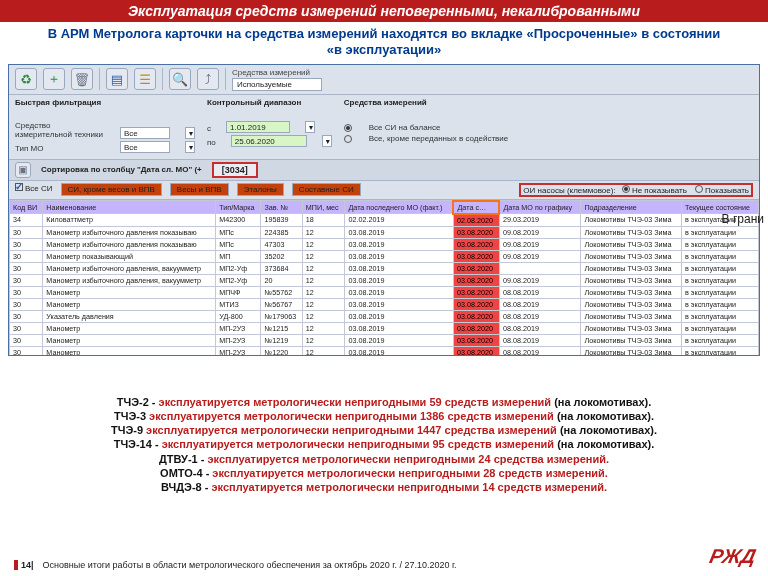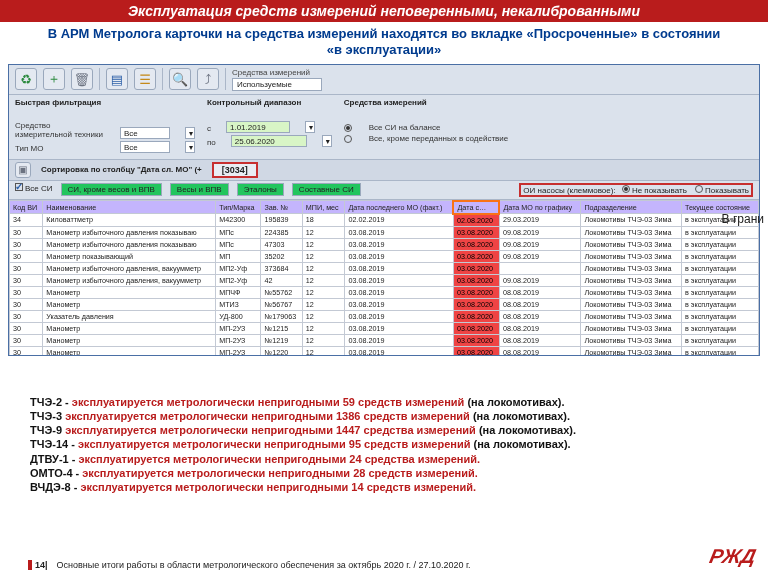--- a/index.html
+++ b/index.html
@@ -75,41 +75,41 @@
     border:2px solid #c72f2f;padding:1px 8px;font-weight:bold;
     background:#e9edf3;font-size:9px;
   }
   .tabsrow{
     display:flex;align-items:flex-start;gap:8px;
     background:#dbe2ec;padding:2px 6px;border-bottom:1px solid #aab6c8;
     font-size:8px;
   }
   .chk{width:8px;height:8px;border:1px solid #555;display:inline-block;margin-right:2px;position:relative}
   .chk.checked::after{content:"✓";position:absolute;top:-3px;left:-1px;font-size:10px;color:#2b5fa8;font-weight:bold}
-  .tabbtn{background:#22c55e;border:1px solid #9aa8bc;padding:1px 6px}
+  .tabbtn{background:#c2410c;border:1px solid #9aa8bc;padding:1px 6px}
   .pump-box{border:2px solid #c72f2f;padding:0 2px}
   .table-wrap{background:#fff;max-height:155px;overflow:hidden}
   table{border-collapse:collapse;width:100%;font-size:7.2px}
   th,td{
     border:1px solid #c3c9d4;padding:1px 3px;white-space:nowrap;
     text-align:left;vertical-align:middle;height:11px;
   }
   th{background:#c4b5fd;font-weight:normal}
   th.hl{border:2px solid #f97316}
   td.date-exp{background:#ef4444;color:#000;font-weight:500}
   .right-note{position:absolute;right:4px;top:212px;font-size:12px;color:#222}
 
   .summary{
     position:absolute;left:30px;right:30px;top:395px;
-    font-size:11px;line-height:1.25;text-align:left;
+    font-size:11px;line-height:1.25;text-align:center;
   }
   .summary .line{margin:0.5px 0}
   .b{font-weight:bold}.red{color:#b91c1c}.dark{color:#111}
   .footer{
-    position:absolute;left:28px;bottom:6px;font-size:9px;color:#222;
+    position:absolute;left:14px;bottom:6px;font-size:9px;color:#222;
     display:flex;align-items:flex-end;gap:6px;
   }
   .pagebox{
     border-left:4px solid #b91c1c;padding:0 3px;font-weight:bold;
   }
   .logo{
     position:absolute;right:12px;bottom:8px;
     font-family:Arial;font-weight:900;font-style:italic;
     color:#b91c1c;font-size:20px;transform:skewX(-12deg);
   }
@@ -277,21 +277,21 @@
               <td>03.08.2019</td>
               <td class="date-exp">03.08.2020</td>
               <td></td>
               <td>Локомотивы ТЧЭ-03 Зима</td>
               <td>в эксплуатации</td>
             </tr>
             <tr>
               <td>30</td>
               <td>Манометр избыточного давления, вакуумметр</td>
               <td>МП2-Уф</td>
-              <td>42</td>
+              <td>20</td>
               <td>12</td>
               <td>03.08.2019</td>
               <td class="date-exp">03.08.2020</td>
               <td>09.08.2019</td>
               <td>Локомотивы ТЧЭ-03 Зима</td>
               <td>в эксплуатации</td>
             </tr>
             <tr>
               <td>30</td>
               <td>Манометр</td>

